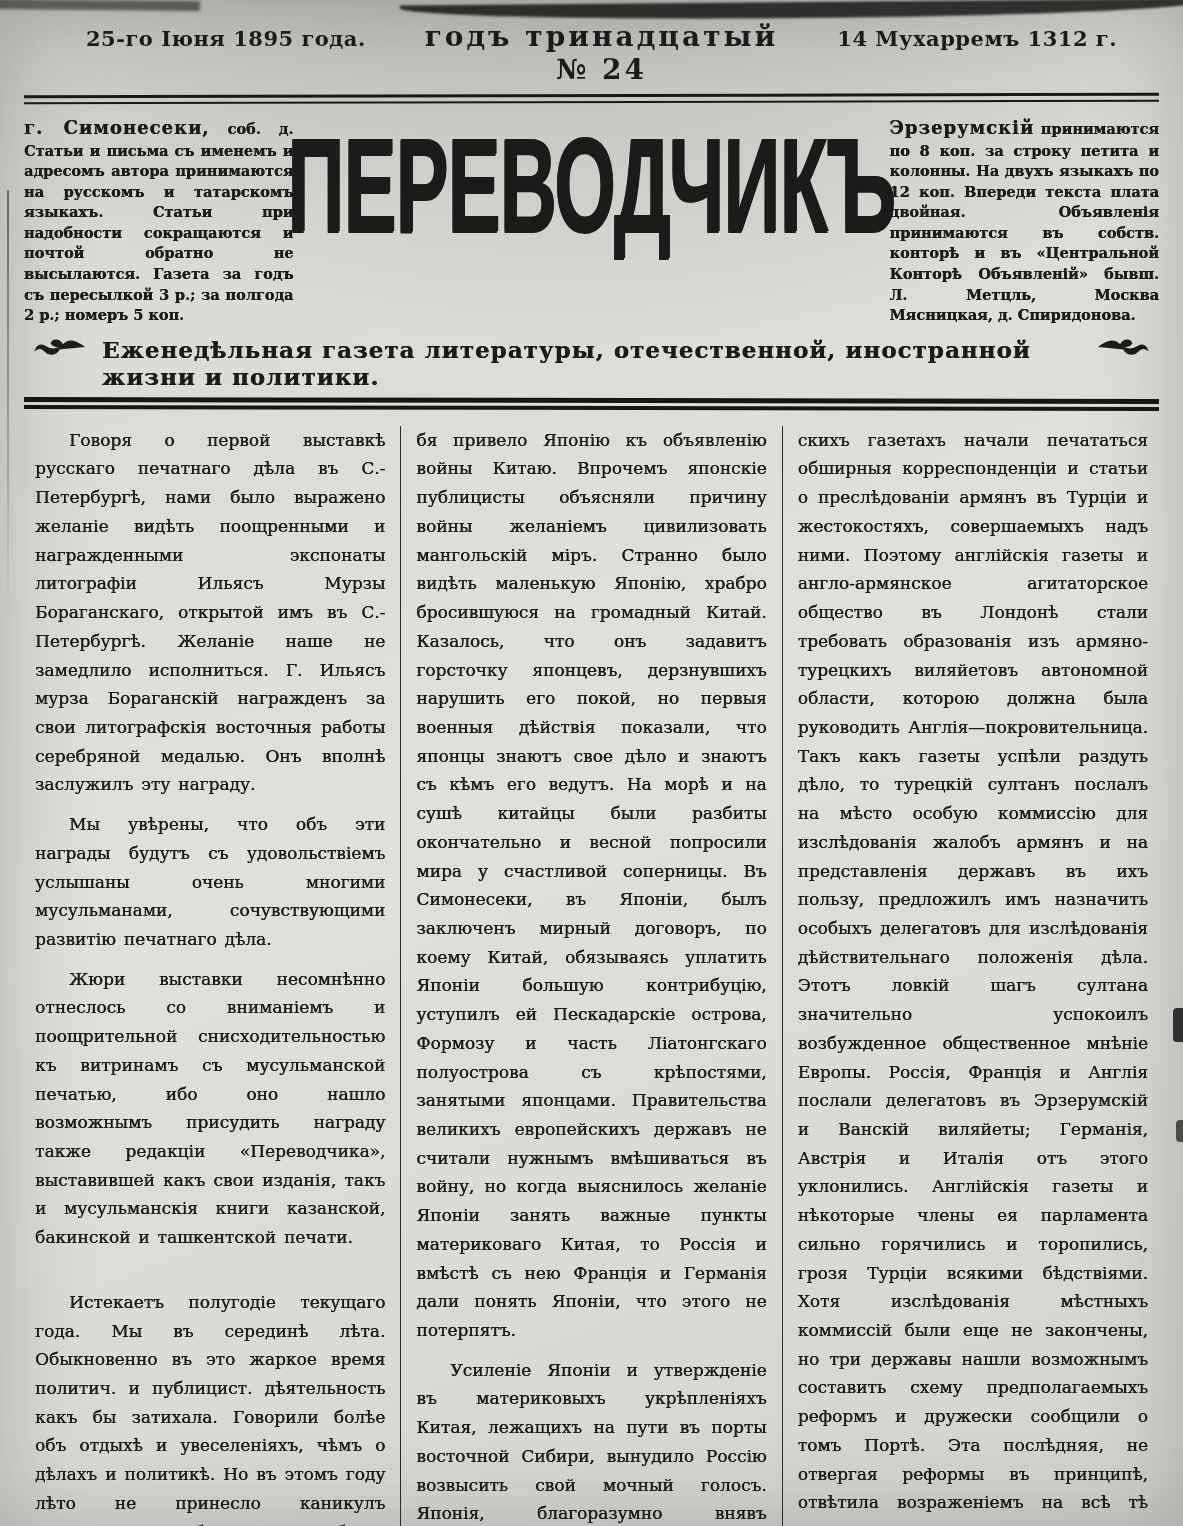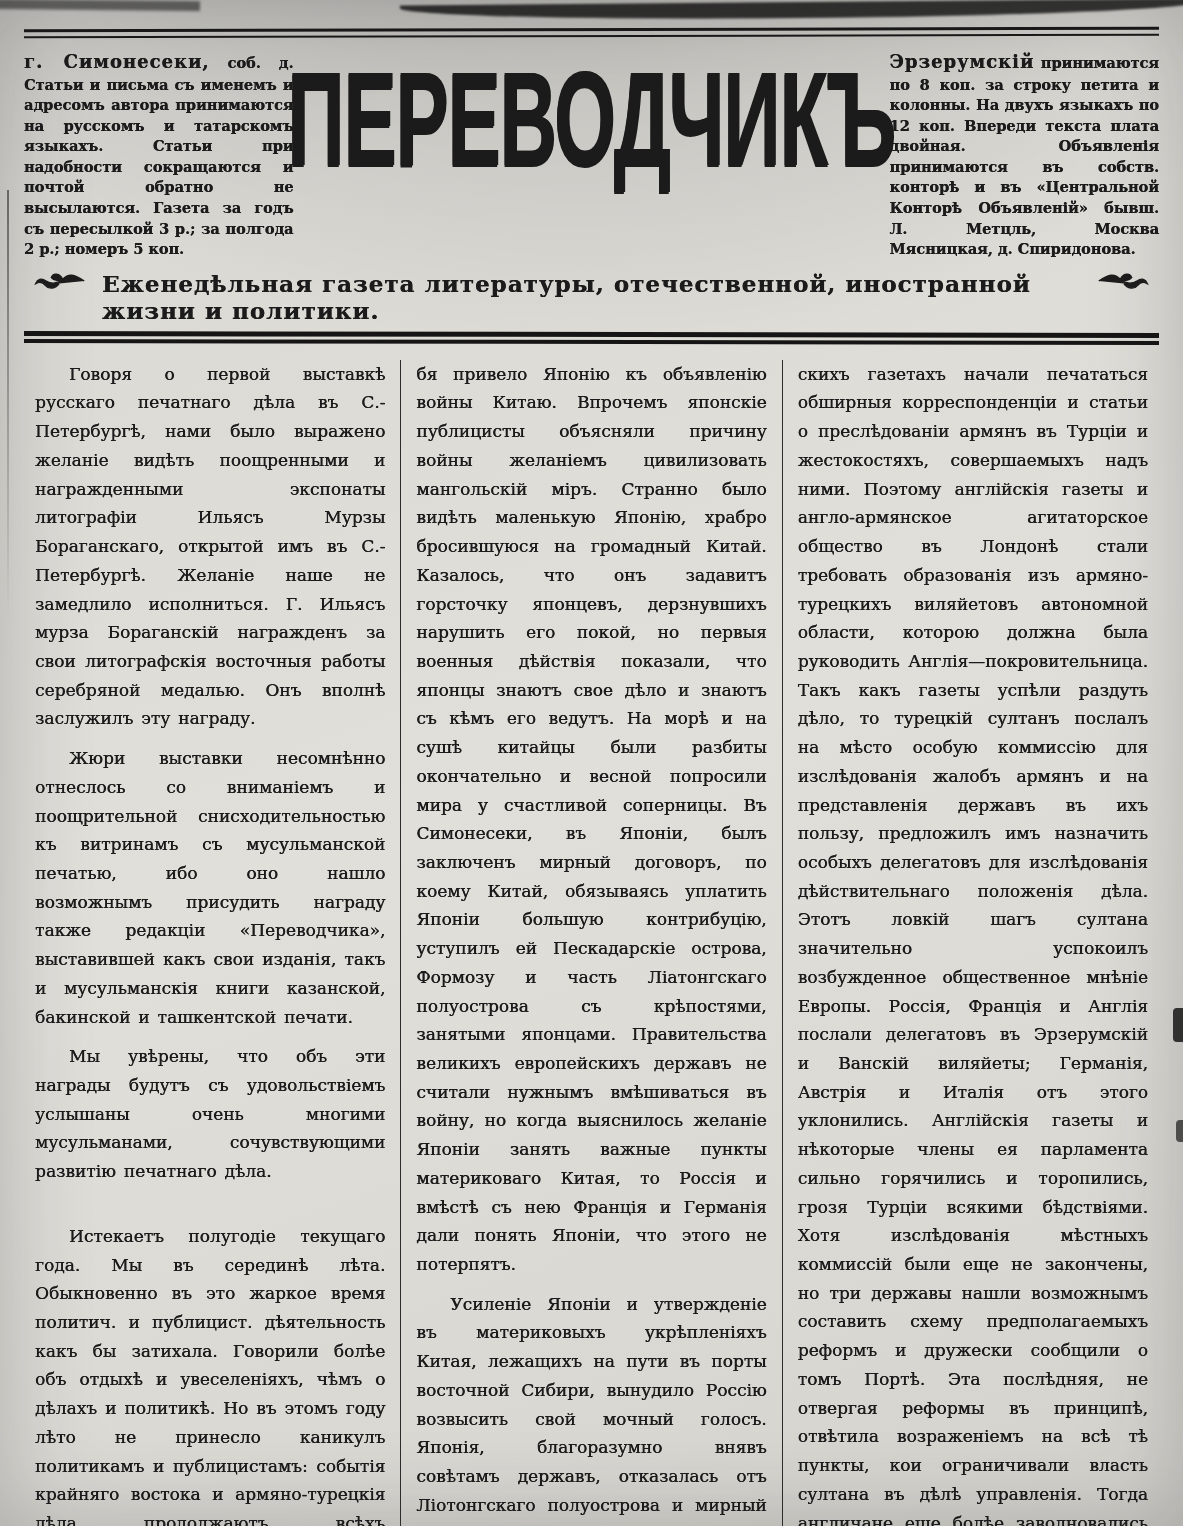--- a/index.html
+++ b/index.html
@@ -99,20 +99,25 @@
 <div class="page">
 
   <div class="top-smudge"></div>
   <div class="top-smudge-left"></div>
   <div class="edge-mark-a"></div>
   <div class="edge-mark-b"></div>
   <div class="left-fold"></div>
 
   <div class="masthead">
 
+    <div class="dateline">
+      <div class="dateline-left">25-го Іюня 1895 года.</div>
+      <div class="dateline-center">годъ тринадцатый № 24</div>
+      <div class="dateline-right">14 Мухарремъ 1312 г.</div>
+    </div>
 
     <div class="rule-double"></div>
 
     <div class="mast-main">
       <div class="notice notice-left">
         <span class="lead">г. Симонесеки,</span><span> соб. д. Статьи и письма съ именемъ и адресомъ автора принимаются на русскомъ и татарскомъ языкахъ. Статьи при надобности сокращаются и почтой обратно не высылаются. Газета за годъ съ пересылкой 3 р.; за полгода 2 р.; номеръ 5 коп.</span>
       </div>
 
       <div class="title-wrap">
         <div class="paper-title">ПЕРЕВОДЧИКЪ</div>
@@ -140,22 +145,22 @@
     <div class="rule-heavy">
       <div class="bar1"></div>
       <div class="bar2"></div>
     </div>
   </div>
 
   <div class="body-cols">
 
     <div class="col col-left">
       <p>Говоря о первой выставкѣ русскаго печатнаго дѣла въ С.-Петербургѣ, нами было выражено желаніе видѣть поощренными и награжденными экспонаты литографіи Ильясъ Мурзы Бораганскаго, открытой имъ въ С.-Петербургѣ. Желаніе наше не замедлило исполниться. Г. Ильясъ мурза Бораганскій награжденъ за свои литографскія восточныя работы серебряной медалью. Онъ вполнѣ заслужилъ эту награду.</p>
+      <p>Мы увѣрены, что объ эти награды будутъ съ удовольствіемъ услышаны очень многими мусульманами, сочувствующими развитію печатнаго дѣла.</p>
       <p>Жюри выставки несомнѣнно отнеслось со вниманіемъ и поощрительной снисходительностью къ витринамъ съ мусульманской печатью, ибо оно нашло возможнымъ присудить награду также редакціи «Переводчика», выставившей какъ свои изданія, такъ и мусульманскія книги казанской, бакинской и ташкентской печати.</p>
-      <p>Мы увѣрены, что объ эти награды будутъ съ удовольствіемъ услышаны очень многими мусульманами, сочувствующими развитію печатнаго дѣла.</p>
       <p class="section-gap">Истекаетъ полугодіе текущаго года. Мы въ серединѣ лѣта. Обыкновенно въ это жаркое время политич. и публицист. дѣятельность какъ бы затихала. Говорили болѣе объ отдыхѣ и увеселеніяхъ, чѣмъ о дѣлахъ и политикѣ. Но въ этомъ году лѣто не принесло каникулъ политикамъ и публицистамъ: событія крайняго востока и армяно-турецкія дѣла продолжаютъ всѣхъ интересовать такъ же какъ въ началѣ года, зимой. Мадагаскарская экспедиція французовъ, кильскія торжества въ Германіи и яснѣе очерчившіяся отношенія Россіи и Франціи даютъ достаточно пищи вершающимъ и пишущимъ, такъ что думать объ обычныхъ лѣтнихъ каникулахъ и затишьѣ не приходится. Чтобы удобнѣе было слѣдить за дальнѣйшимъ теченіемъ международной жизни, мы возобновимъ въ памяти читателей тѣ свѣдѣнія, кои имъ были сообщены въ теченіе истекающаго полугодія.</p>
 
     </div>
 
     <div class="col col-mid">
       <p class="no-indent">бя привело Японію къ объявленію войны Китаю. Впрочемъ японскіе публицисты объясняли причину войны желаніемъ цивилизовать мангольскій міръ. Странно было видѣть маленькую Японію, храбро бросившуюся на громадный Китай. Казалось, что онъ задавитъ горсточку японцевъ, дерзнувшихъ нарушить его покой, но первыя военныя дѣйствія показали, что японцы знаютъ свое дѣло и знаютъ съ кѣмъ его ведутъ. На морѣ и на сушѣ китайцы были разбиты окончательно и весной попросили мира у счастливой соперницы. Въ Симонесеки, въ Японіи, былъ заключенъ мирный договоръ, по коему Китай, обязываясь уплатить Японіи большую контрибуцію, уступилъ ей Пескадарскіе острова, Формозу и часть Ліатонгскаго полуострова съ крѣпостями, занятыми японцами. Правительства великихъ европейскихъ державъ не считали нужнымъ вмѣшиваться въ войну, но когда выяснилось желаніе Японіи занять важные пункты материковаго Китая, то Россія и вмѣстѣ съ нею Франція и Германія дали понять Японіи, что этого не потерпятъ.</p>
       <p>Усиленіе Японіи и утвержденіе въ материковыхъ укрѣпленіяхъ Китая, лежащихъ на пути въ порты восточной Сибири, вынудило Россію возвысить свой мочный голосъ. Японія, благоразумно внявъ совѣтамъ державъ, отказалась отъ Ліотонгскаго полуострова и мирный договоръ мирно вошелъ въ силу. Хотя на крайнемъ востокѣ миръ возстановился, однако тамошнія дѣла пріобрѣли такое политическое и торговое значеніе, что заинтересованныя державы должны отнынѣ обращать туда большее вниманіе, чѣмъ было до сихъ поръ. Для расплаты съ Японіей, Китай дѣлаетъ въ Европѣ займы и это должно поставить его въ болѣе оживленное сношеніе съ нею, что поведетъ вѣроятно къ преобразованіямъ и реформамъ въ государственномъ быту Китая.</p>
 
     </div>
 

